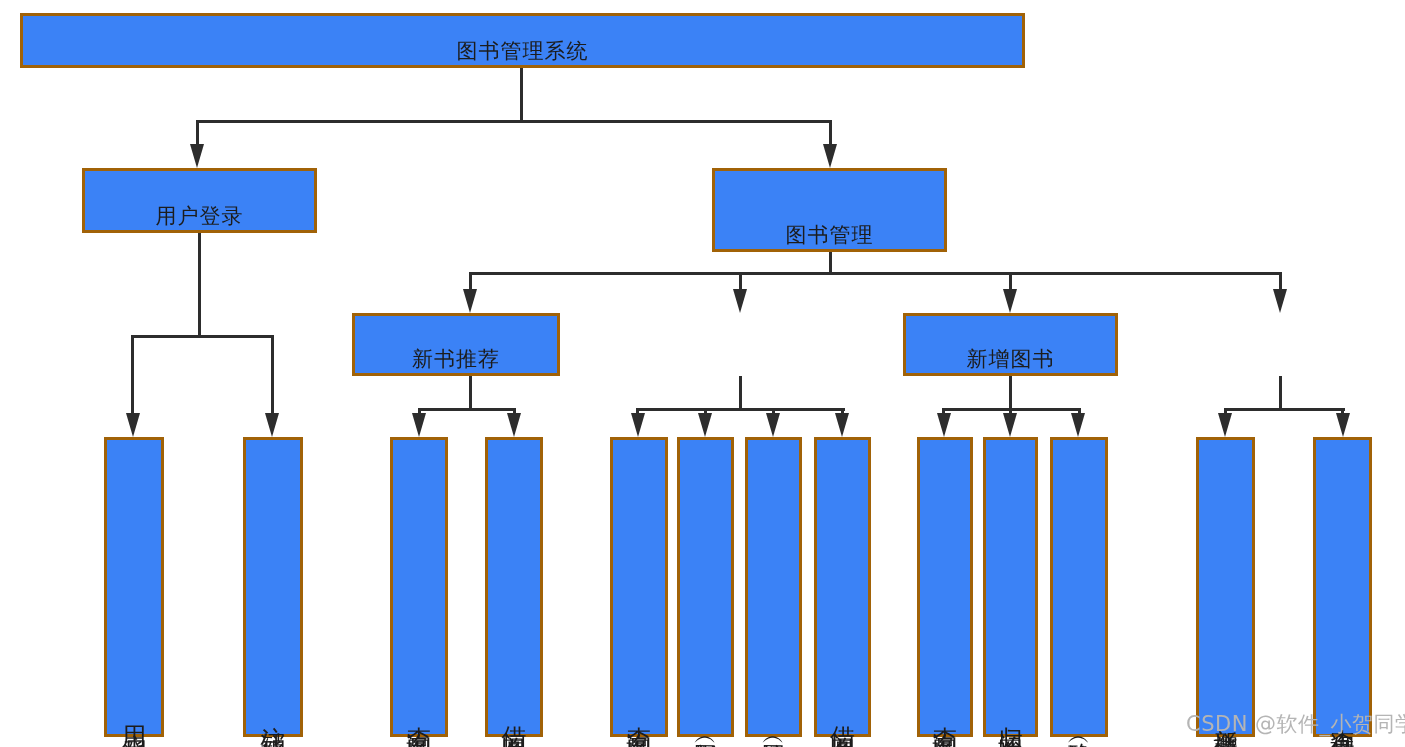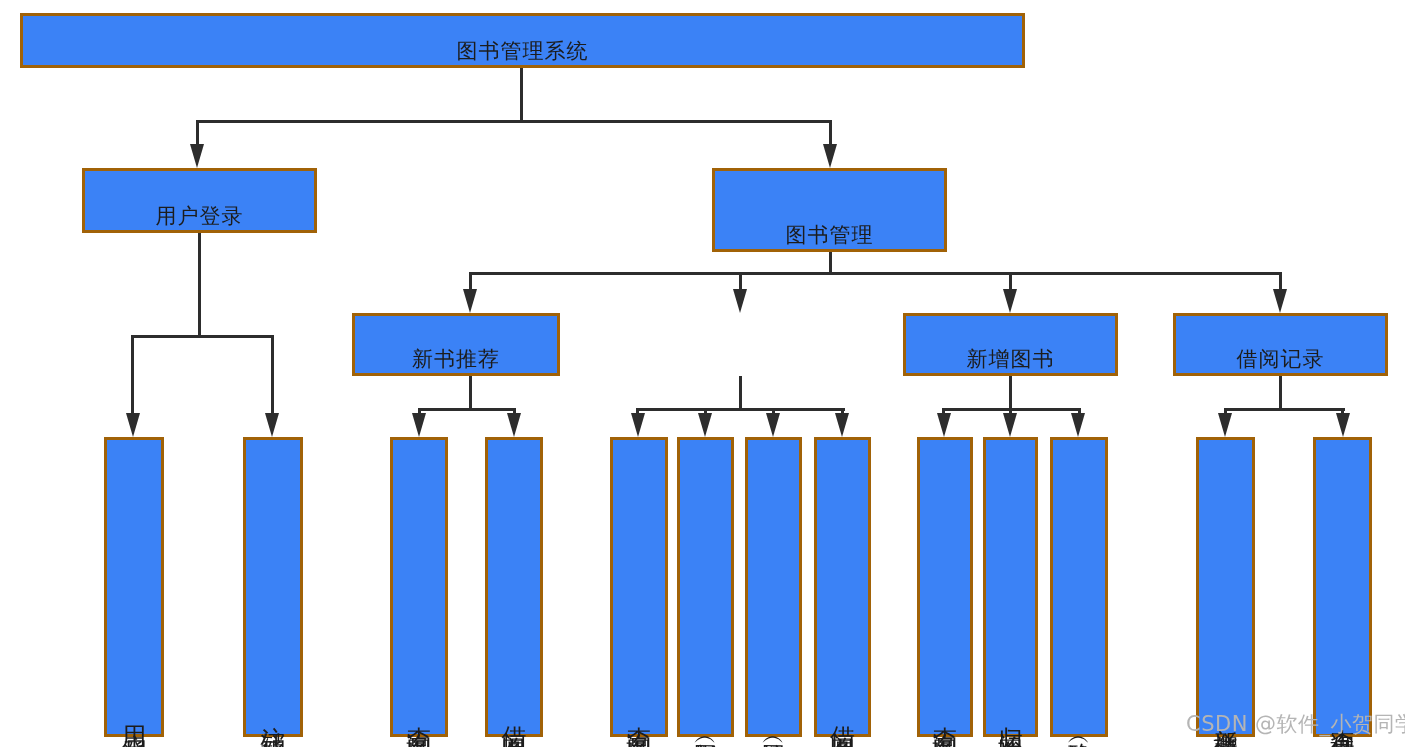--- a/index.html
+++ b/index.html
@@ -108,23 +108,20 @@
   <div class="box" style="left:712px;top:168px;width:235px;height:84px;">
     <span>图书管理</span>
   </div>
 
   <div class="box" style="left:352px;top:313px;width:208px;height:63px;">
     <span>新书推荐</span>
   </div>
   <div class="box" style="left:903px;top:313px;width:215px;height:63px;">
     <span>新增图书</span>
   </div>
-  <div class="box" style="left:1173px;top:313px;width:215px;height:63px;">
-    <span>借阅记录</span>
-  </div>
 
   <div class="box leaf" style="left:104px;top:437px;width:60px;height:300px;">
     <span>用户登录</span>
   </div>
   <div class="box leaf" style="left:243px;top:437px;width:60px;height:300px;">
     <span>注销登录</span>
   </div>
 
   <div class="box leaf" style="left:390px;top:437px;width:58px;height:300px;">
     <span>查询图书</span>

